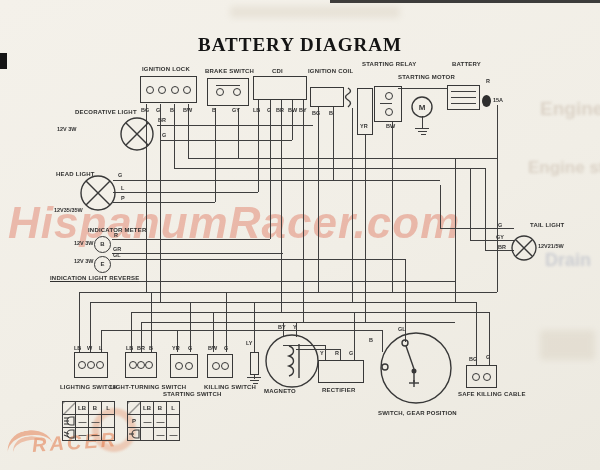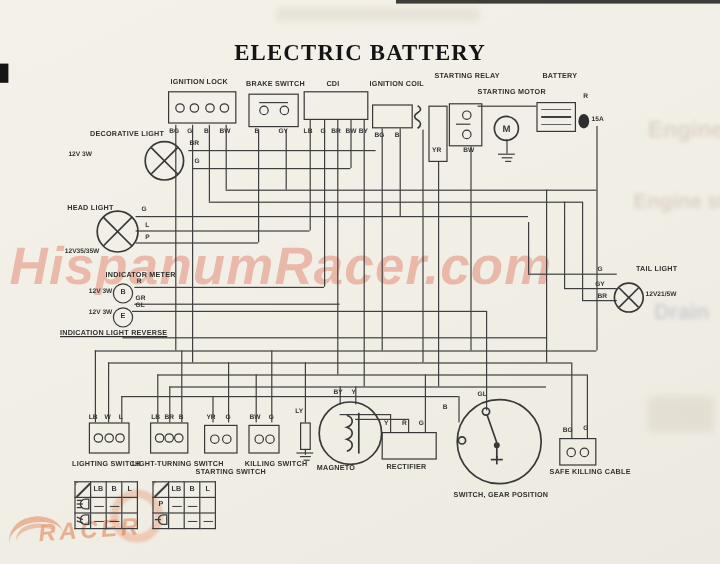--- a/index.html
+++ b/index.html
@@ -65,21 +65,21 @@
 
   <div id="topline"></div>
   <div id="edgemark"></div>
   <div class="smudge" style="left:230px;top:6px;width:170px;height:12px"></div>
   <div class="smudge" style="left:540px;top:330px;width:55px;height:30px"></div>
 
   <div class="ghost" style="left:540px;top:98px;font-size:19px">Engine</div>
   <div class="ghost" style="left:528px;top:158px;width:70px;font-size:17px">Engine strainer</div>
   <div class="ghost blue" style="left:545px;top:250px;font-size:18px">Drain</div>
 
-  <div id="title">ELECTRIC BATTERY</div>
+  <div id="title">BATTERY DIAGRAM</div>
 
   <div id="wm">HispanumRacer.com</div>
   <div class="orange-ring" style="left:92px;top:408px"></div>
   <div id="logo">
     <div class="wing"></div>
     <div class="wing2"></div>
     <div class="txt">RACER</div>
   </div>
 
   <div id="wires" class="abs">

